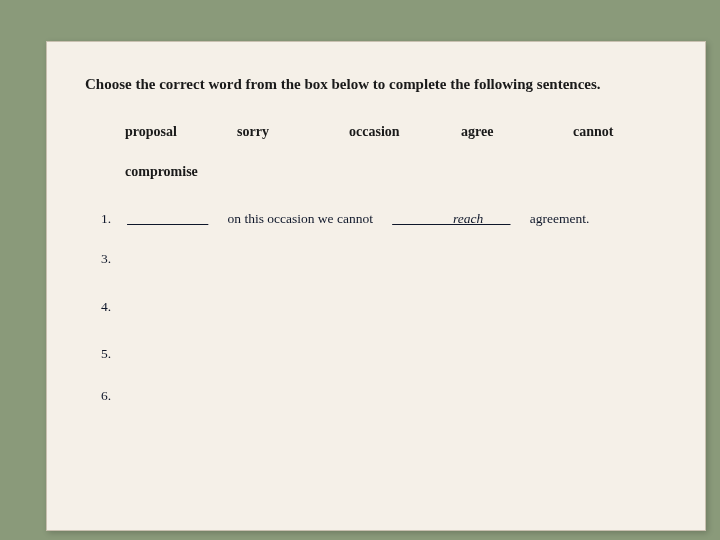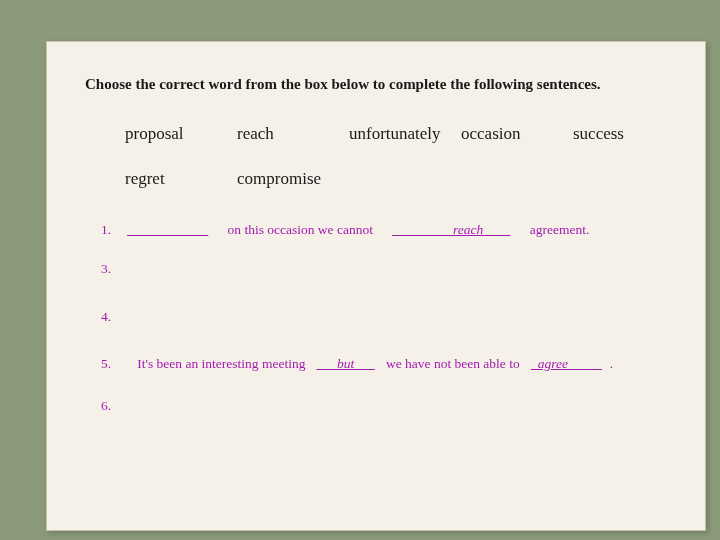--- a/index.html
+++ b/index.html
@@ -33,33 +33,34 @@
       color: #1a1a1a;
       line-height: 1.45;
       margin-bottom: 16px;
     }
 
     .word-box {
       display: grid;
       grid-template-columns: repeat(5, 1fr);
       margin-left: 40px;
       margin-bottom: 16px;
-      font-size: 17px;
+      font-size: 14px;
       color: #1a1a1a;
       line-height: 1.7;
       width: 560px;
+      font-weight: bold;
     }
 
     .word-box span {
       display: block;
     }
 
     .sentences {
       font-size: 13.5px;
-      color: #a21caf;
+      color: #0f172a;
       line-height: 1.75;
     }
 
     .sentence {
       margin-bottom: 2px;
     }
 
     .blank {
       text-decoration: underline;
       font-style: normal;
@@ -84,46 +85,44 @@
     }
   </style>
 </head>
 <body>
 
 <div class="card">
   <div class="instruction">Choose the correct word from the box below to complete the following sentences.</div>
 
   <div class="word-box">
     <span>proposal</span>
-    <span>reach</span>
-    <span>unfortunately</span>
+    <span>sorry</span>
     <span>occasion</span>
-    <span>success</span>
-    <span>regret</span>
+    <span>agree</span>
+    <span>cannot</span>
     <span>compromise</span>
   </div>
 
   <div class="sentences">
 
     <div class="sentence">
       <span>1.</span><span class="blank">____________</span><span> on this occasion we cannot </span><span class="filled">_________reach____</span><span> agreement.</span>
     </div>
 
 
     <div class="sentence-indent">
       <span class="num">3. &nbsp;&nbsp;</span>
     </div>
 
     <div class="sentence-indent sentence-block">
       <span class="num">4. &nbsp;&nbsp;</span>
     </div>
 
     <div class="sentence-indent" style="margin-top:8px;">
       <span class="num">5. &nbsp;&nbsp;</span>
-      <span>It's been an interesting meeting <span class="filled">___but___</span> we have not been able to <span class="filled">_agree_____</span>.</span>
     </div>
 
     <div class="sentence-indent" style="margin-top:2px;">
       <span class="num">6. &nbsp;&nbsp;</span>
     </div>
 
   </div>
 </div>
 
 </body></html>

